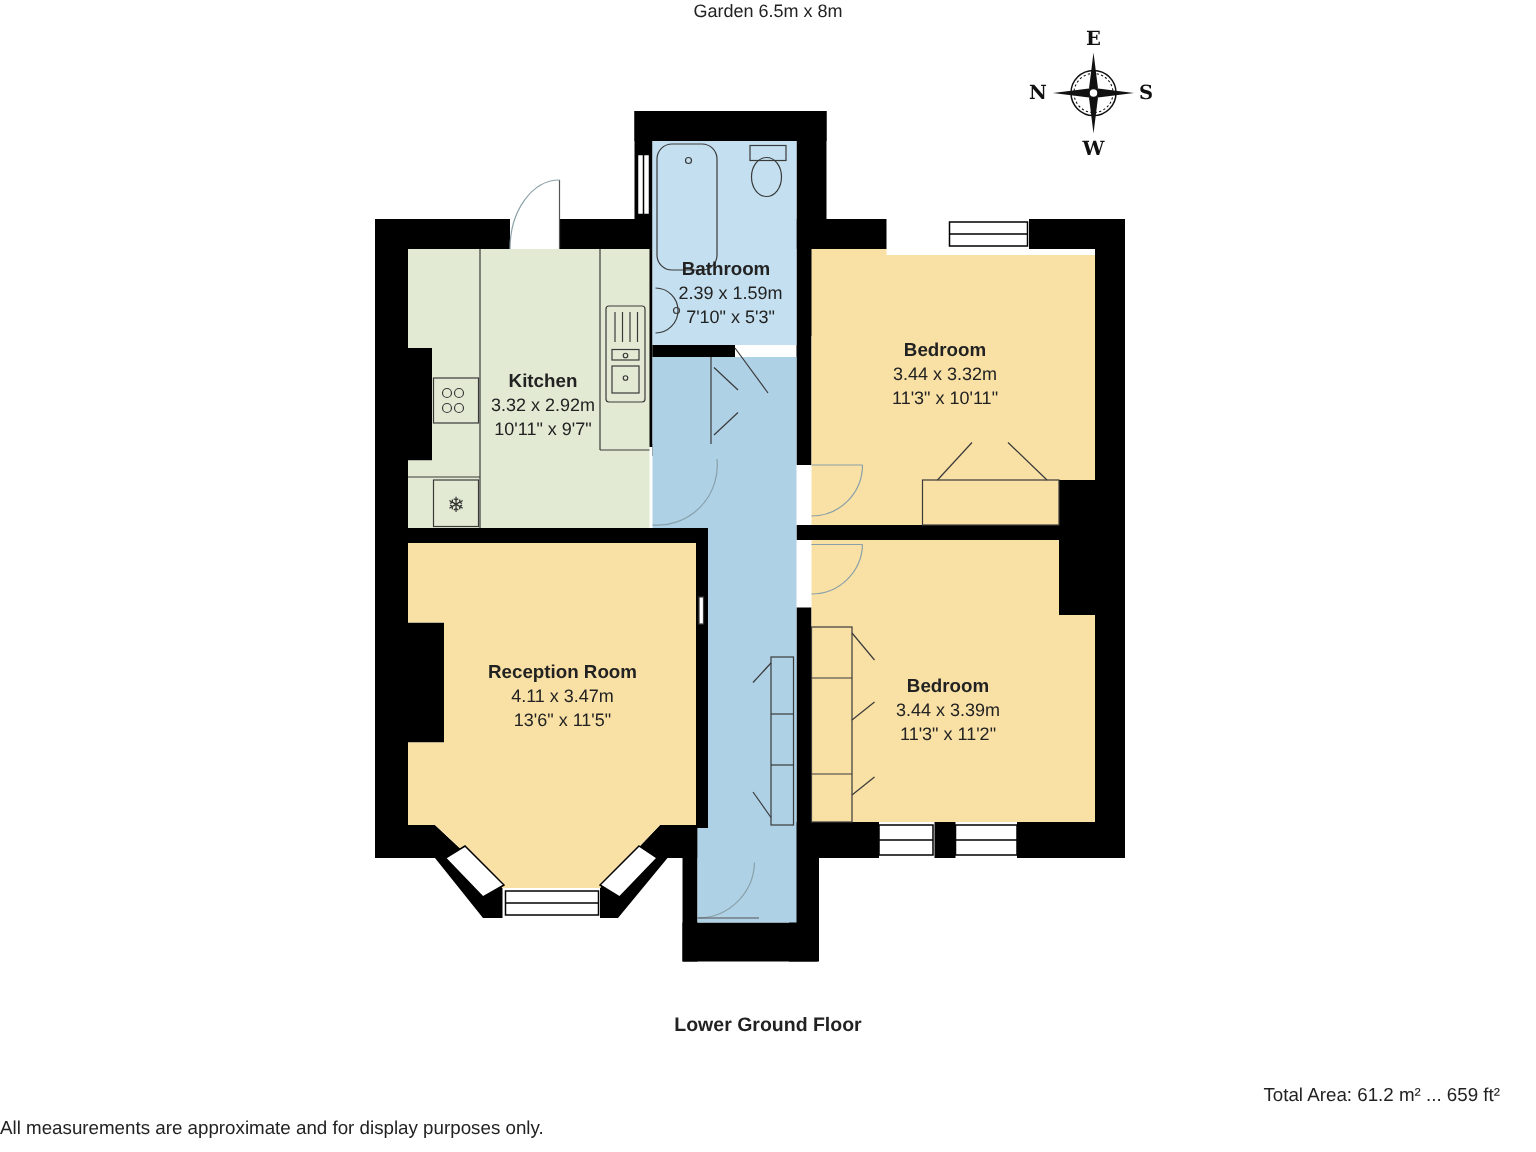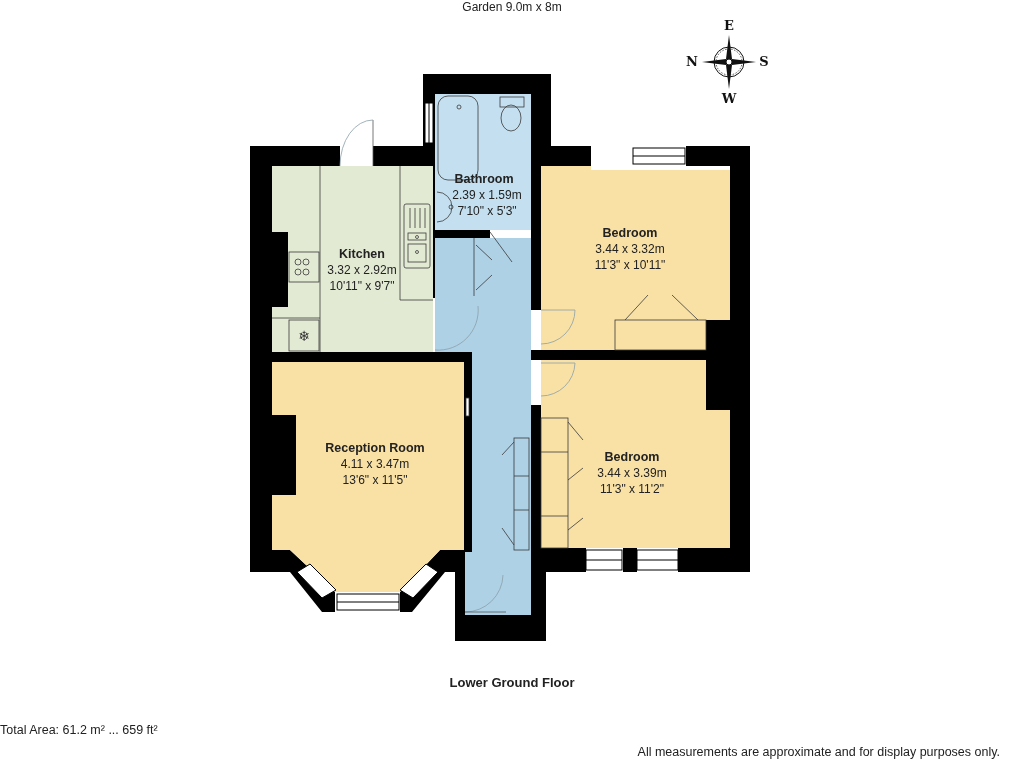--- a/index.html
+++ b/index.html
@@ -1,31 +1,31 @@
 <!DOCTYPE html>
 <html><head>
 <meta charset="utf-8">
 <style>
   html, body { margin: 0; padding: 0; background: #ffffff; }
   body { width: 1024px; height: 768px; position: relative; overflow: hidden;
          font-family: "Liberation Sans", sans-serif; color: #222; }
   .abs { position: absolute; }
   .garden { left: 0; width: 1024px; top: 0; text-align: center; font-size: 12px; color: #222; }
   .floor-title { left: 0; width: 1000px; top: 675px; text-align: center; font-size: 13px; font-weight: bold; margin-left: 12px; }
-  .total { left: 0; width: 1000px; top: 723px; text-align: left; font-size: 12.5px; }
-  .disclaimer { left: 0; width: 1000px; top: 745px; text-align: right; font-size: 12.5px; }
+  .total { left: 0; width: 1000px; top: 723px; text-align: right; font-size: 12.5px; }
+  .disclaimer { left: 0; width: 1000px; top: 745px; text-align: left; font-size: 12.5px; }
   svg { position: absolute; left: 0; top: 0; }
   .lbl-name { font-weight: bold; font-size: 12.5px; fill: #222; }
   .lbl-dim { font-size: 12px; fill: #222; }
   .compass-letter { font-family: "DejaVu Serif", serif; font-weight: bold; font-size: 13px; fill: #111; }
 </style>
 </head>
 <body>
 
-<div class="abs garden">Garden 9.0m x 8m</div>
+<div class="abs garden">Garden 6.5m x 8m</div>
 
 <svg width="1024" height="768" viewBox="0 0 1024 768">
 
   <g fill="#000">
 
     <rect x="250" y="146" width="90" height="20"></rect>
     <rect x="373" y="146" width="60" height="20"></rect>
     <rect x="250" y="146" width="22" height="426"></rect>
 
     <rect x="272" y="232" width="16" height="75"></rect>

